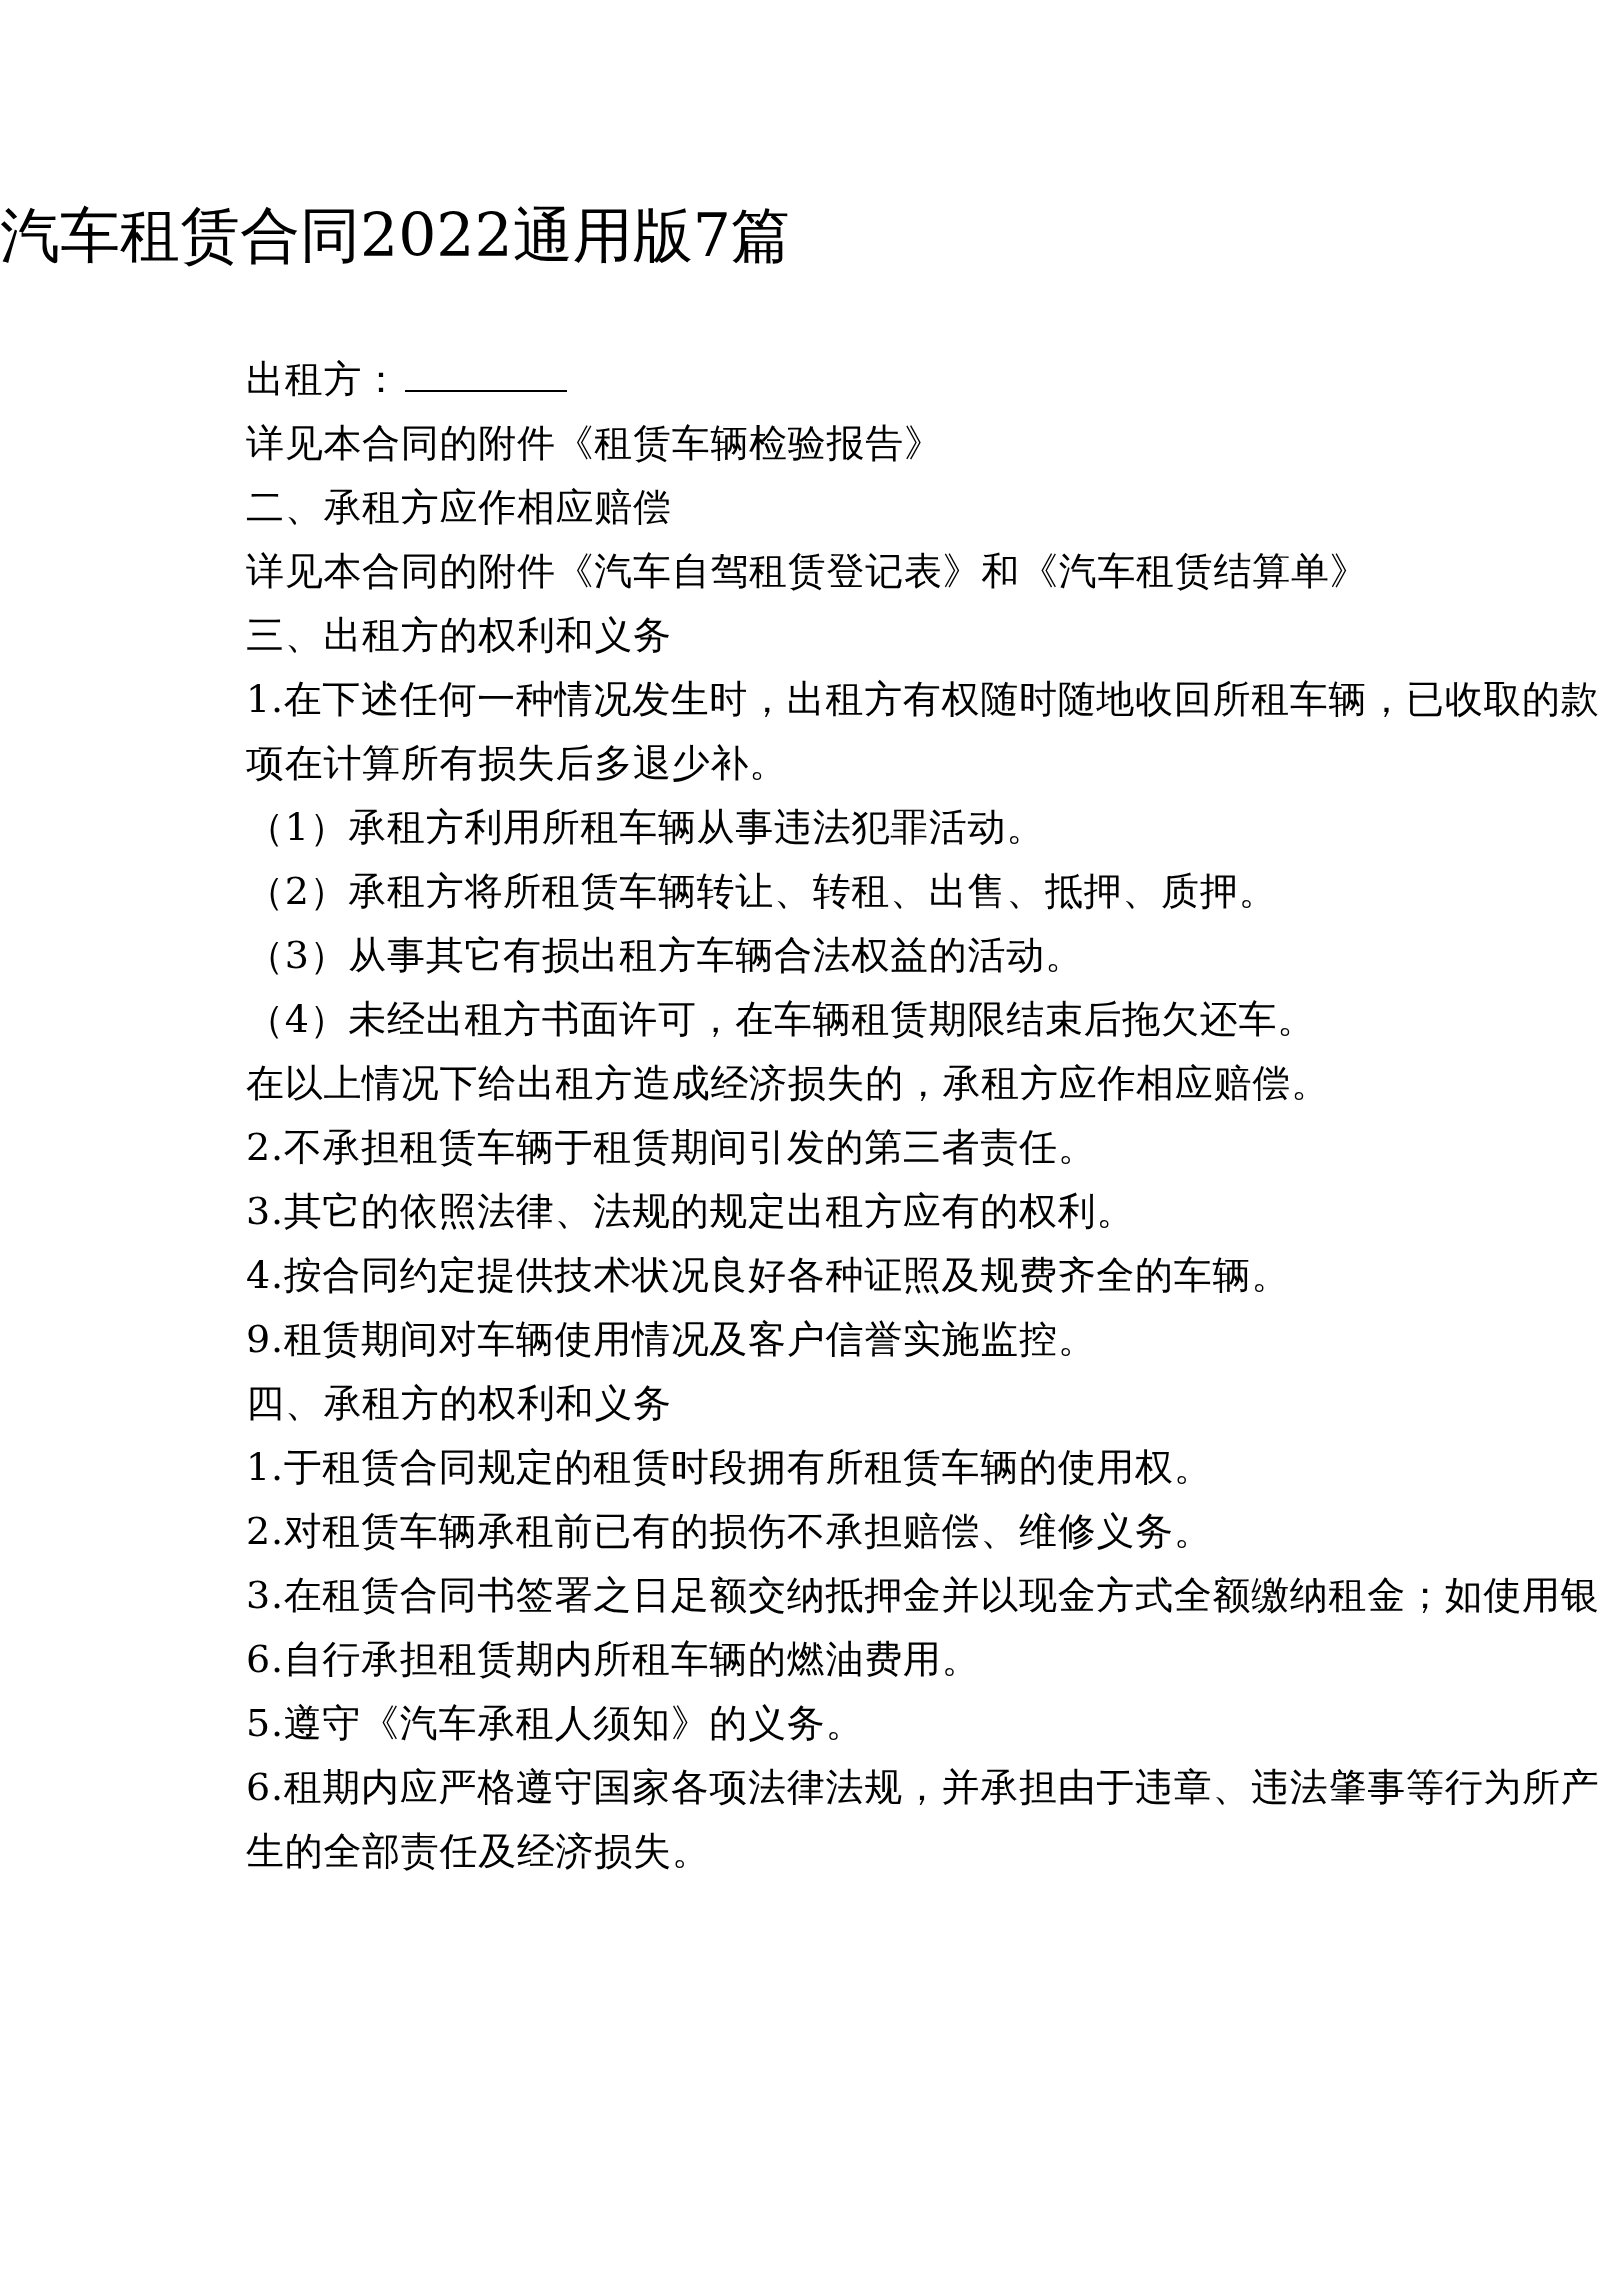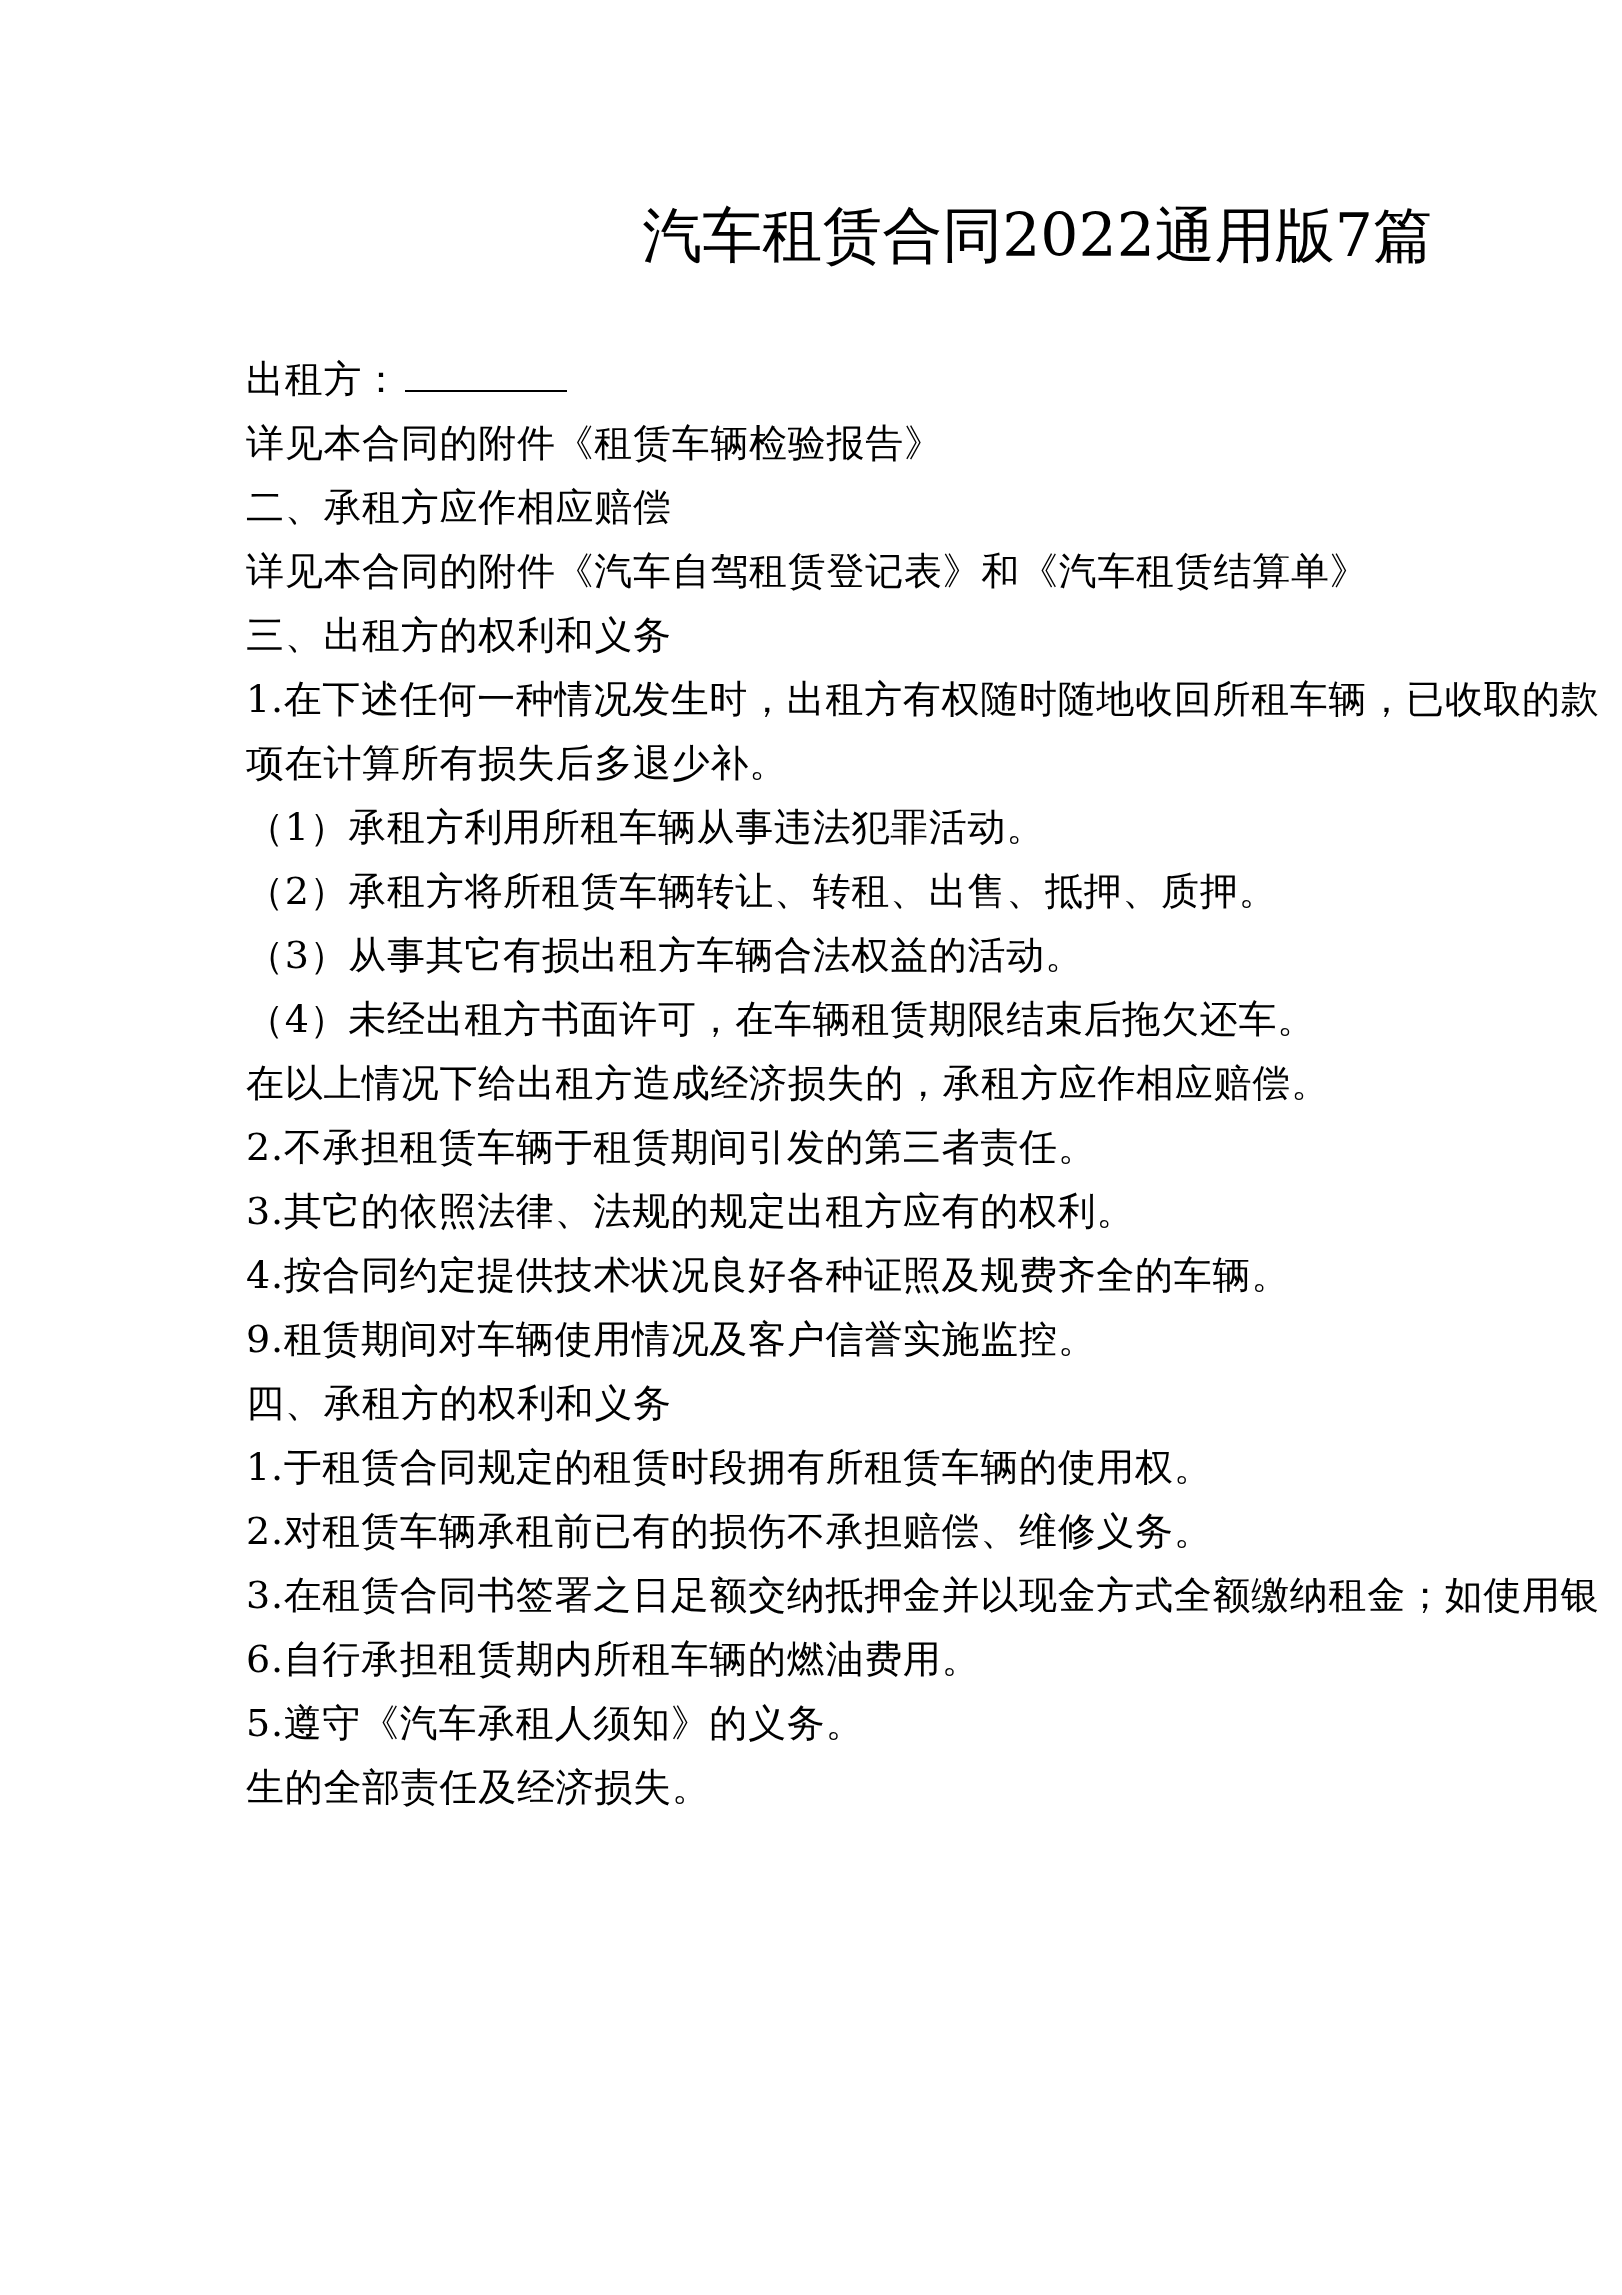--- a/index.html
+++ b/index.html
@@ -20,21 +20,21 @@
       left: 0; top: 0;
       width: 1623px;
       height: 2295px;
       background: #ffffff;
     }
     .title {
       position: absolute;
       left: 0;
       width: 1433px;
       top: 196px;
-      text-align: right;
+      text-align: left;
       font-size: 60px;
       line-height: 79px;
       font-weight: normal;
       letter-spacing: 0px;
       margin: 0;
     }
     .body {
       position: absolute;
       left: 246px;
       top: 347px;
@@ -79,16 +79,17 @@
     <div class="line">2.不承担租赁车辆于租赁期间引发的第三者责任。</div>
     <div class="line">3.其它的依照法律、法规的规定出租方应有的权利。</div>
     <div class="line">4.按合同约定提供技术状况良好各种证照及规费齐全的车辆。</div>
     <div class="line">9.租赁期间对车辆使用情况及客户信誉实施监控。</div>
     <div class="line">四、承租方的权利和义务</div>
     <div class="line">1.于租赁合同规定的租赁时段拥有所租赁车辆的使用权。</div>
     <div class="line">2.对租赁车辆承租前已有的损伤不承担赔偿、维修义务。</div>
     <div class="line">3.在租赁合同书签署之日足额交纳抵押金并以现金方式全额缴纳租金；如使用银</div>
     <div class="line">6.自行承担租赁期内所租车辆的燃油费用。</div>
     <div class="line">5.遵守《汽车承租人须知》的义务。</div>
+    <div class="line">6.租期内应严格遵守国家各项法律法规，并承担由于违章、违法肇事等行为所产</div>
     <div class="line">生的全部责任及经济损失。</div>
   </div>
 </div>
 
 
 </body></html>

